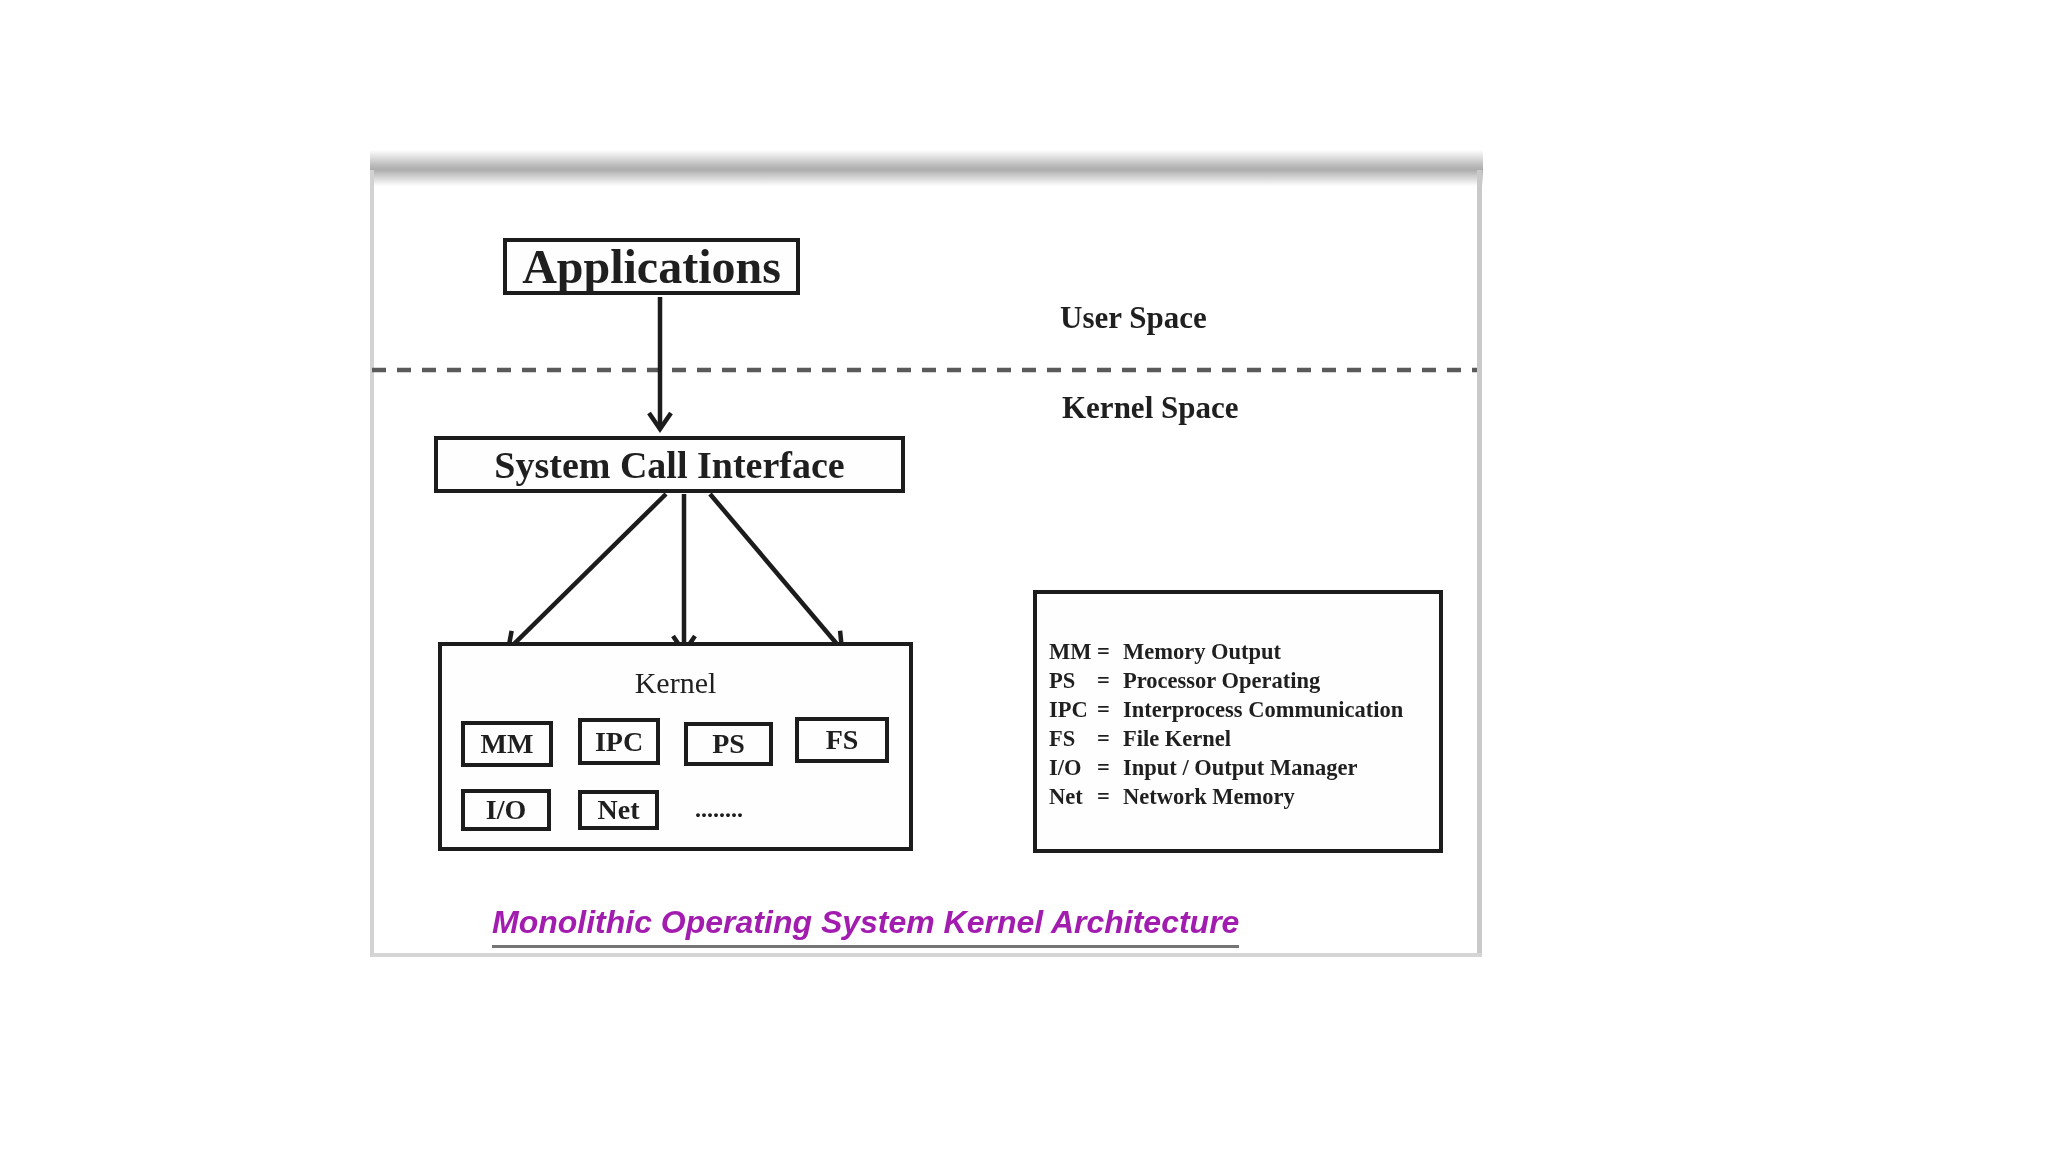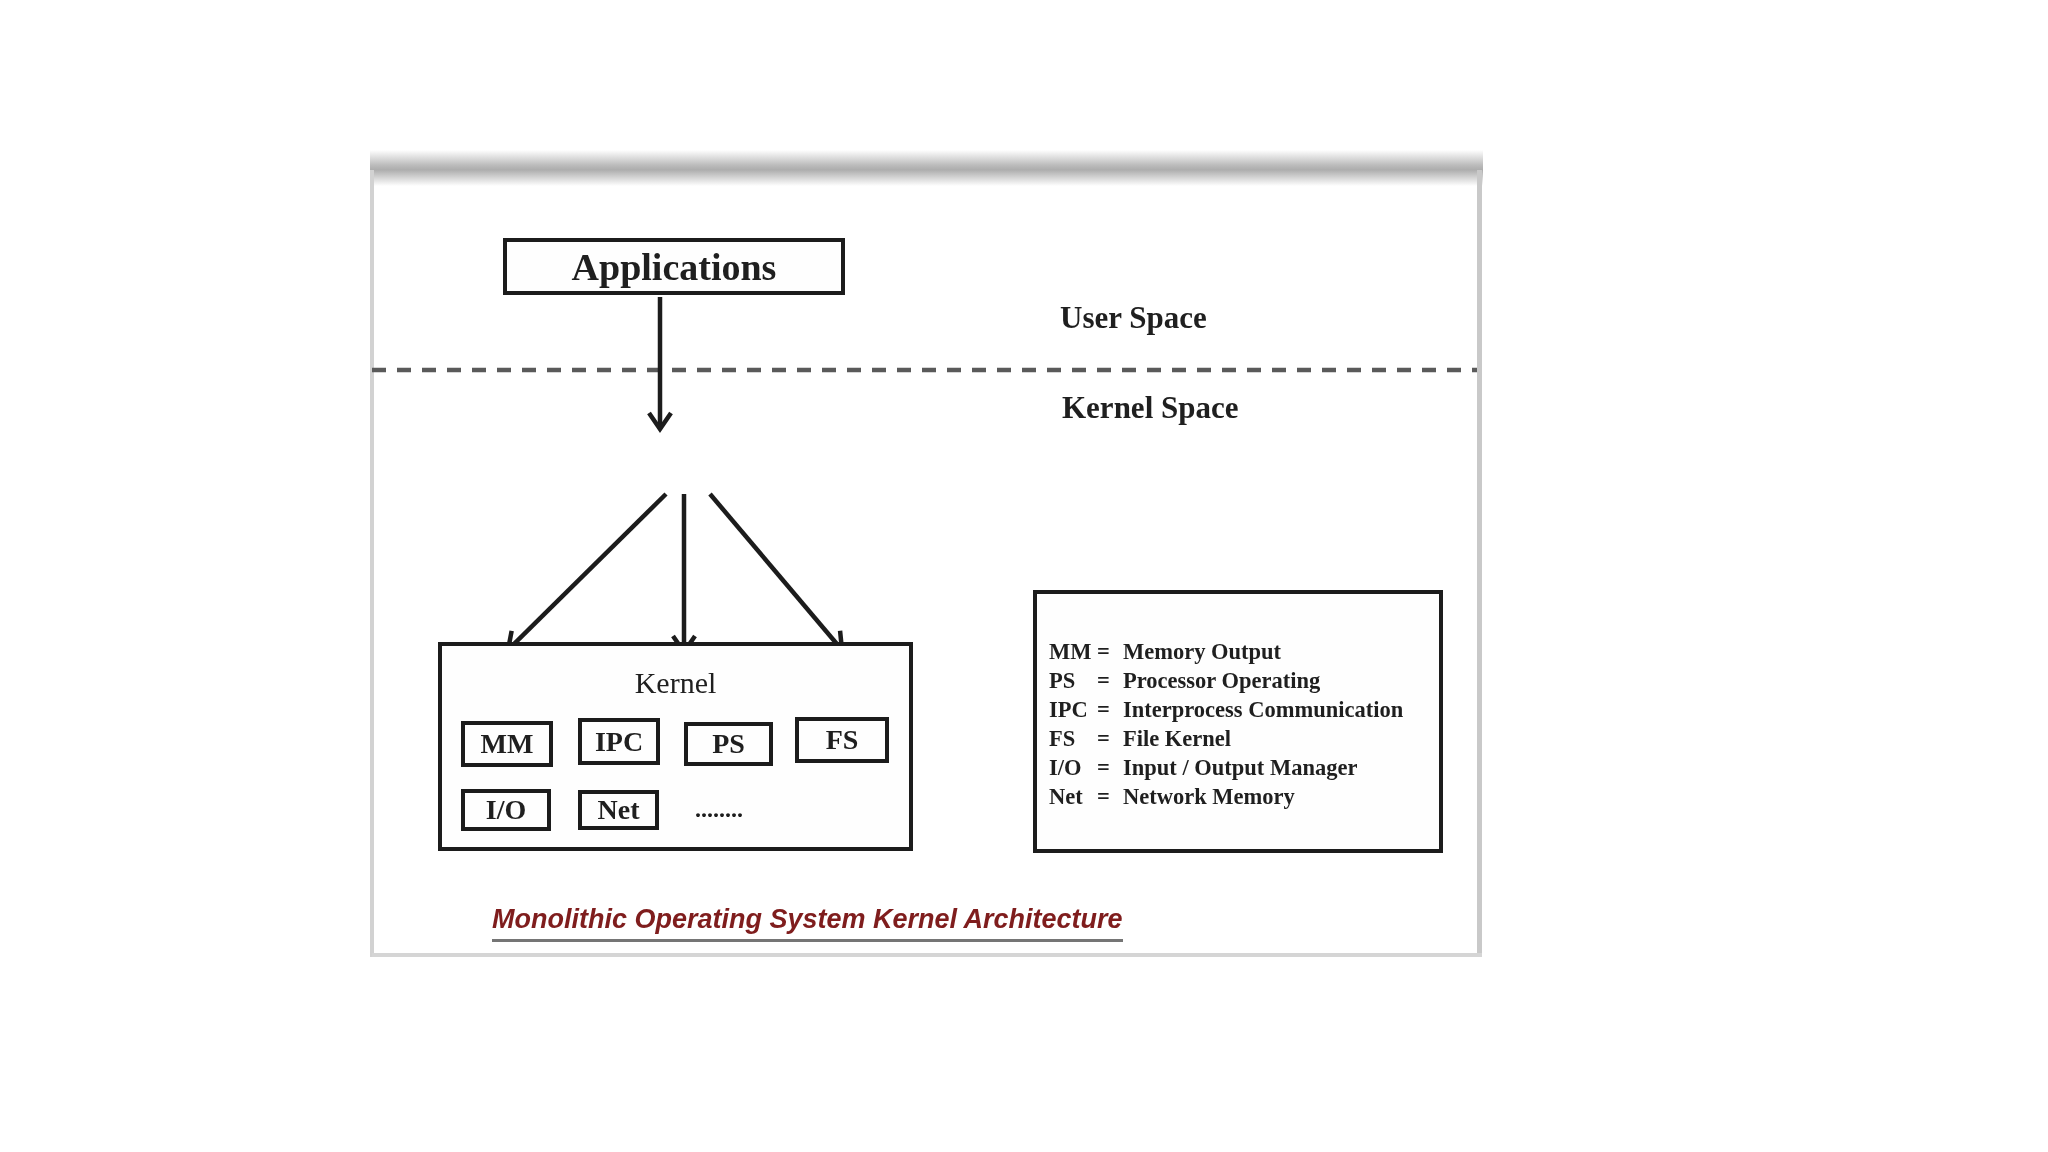--- a/index.html
+++ b/index.html
@@ -53,22 +53,22 @@
     border: 4px solid #1c1c1c;
     background: #fefefe;
     display: flex;
     align-items: center;
     justify-content: center;
     font-weight: bold;
     box-sizing: border-box;
   }
   .box-applications {
     left: 503px; top: 238px;
-    width: 342px; height: 57px;
-    font-size: 38px;
+    width: 297px; height: 57px;
+    font-size: 48px;
   }
   .box-sci {
     left: 434px; top: 436px;
     width: 471px; height: 57px;
     font-size: 38px;
   }
   .box-kernel {
     position: absolute;
     left: 438px; top: 642px;
     width: 475px; height: 209px;
@@ -142,22 +142,22 @@
   .legend-abbr { width: 48px; }
   .legend-eq   { width: 26px; }
 
   
   .caption {
     position: absolute;
     left: 492px; top: 904px;
     font-family: "Liberation Sans", sans-serif;
     font-style: italic;
     font-weight: bold;
-    font-size: 27px;
-    color: #7f1d1d;
+    font-size: 32px;
+    color: #a21caf;
     white-space: nowrap;
   }
   .caption span {
     display: inline-block;
     border-bottom: 3px solid #757575;
     padding-bottom: 4px;
   }
 
   
   .connectors {
@@ -188,20 +188,21 @@
     <line x1="666" y1="494" x2="508" y2="650" stroke="#1c1c1c" stroke-width="4.5" marker-end="url(#ah)"></line>
     <line x1="684" y1="494" x2="684" y2="652" stroke="#1c1c1c" stroke-width="4.5" marker-end="url(#ah)"></line>
     <line x1="710" y1="494" x2="842" y2="650" stroke="#1c1c1c" stroke-width="4.5" marker-end="url(#ah)"></line>
   </svg>
 
   <div class="node-box box-applications">Applications</div>
 
   <div class="space-label label-user">User Space</div>
   <div class="space-label label-kernel">Kernel Space</div>
 
+  <div class="node-box box-sci">System Call Interface</div>
 
   <div class="box-kernel">
     <div class="kernel-title">Kernel</div>
     <div class="module-box m-mm">MM</div>
     <div class="module-box m-ipc">IPC</div>
     <div class="module-box m-ps">PS</div>
     <div class="module-box m-fs">FS</div>
     <div class="module-box m-io">I/O</div>
     <div class="module-box m-net">Net</div>
     <div class="kernel-ellipsis">........</div>

